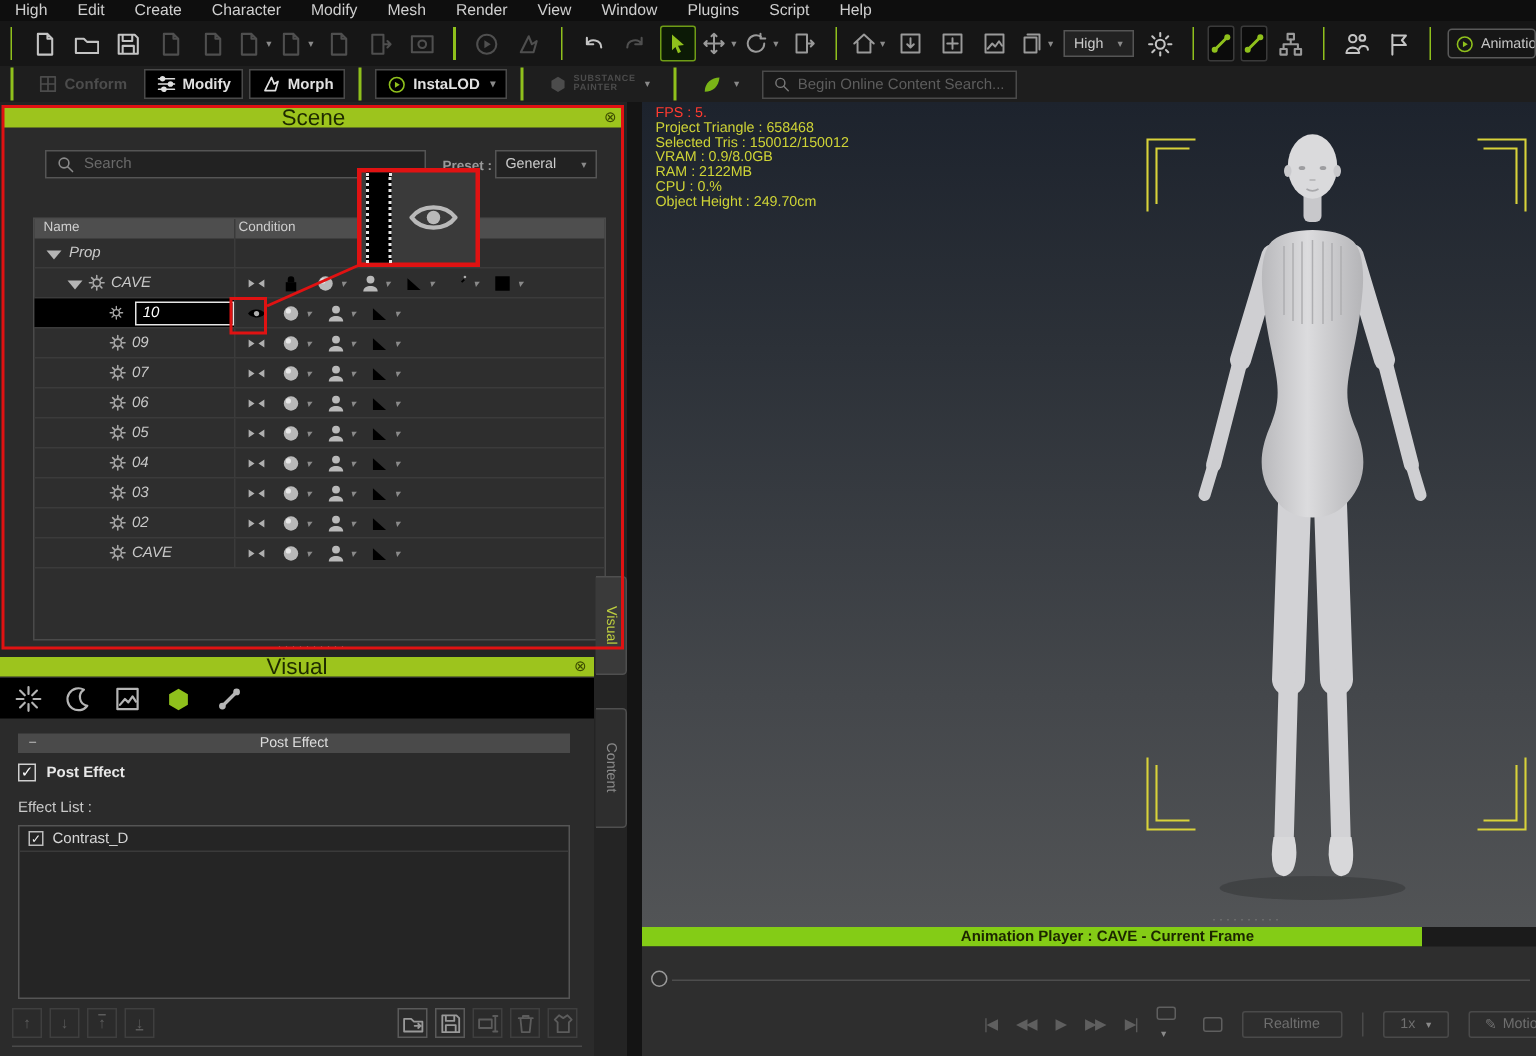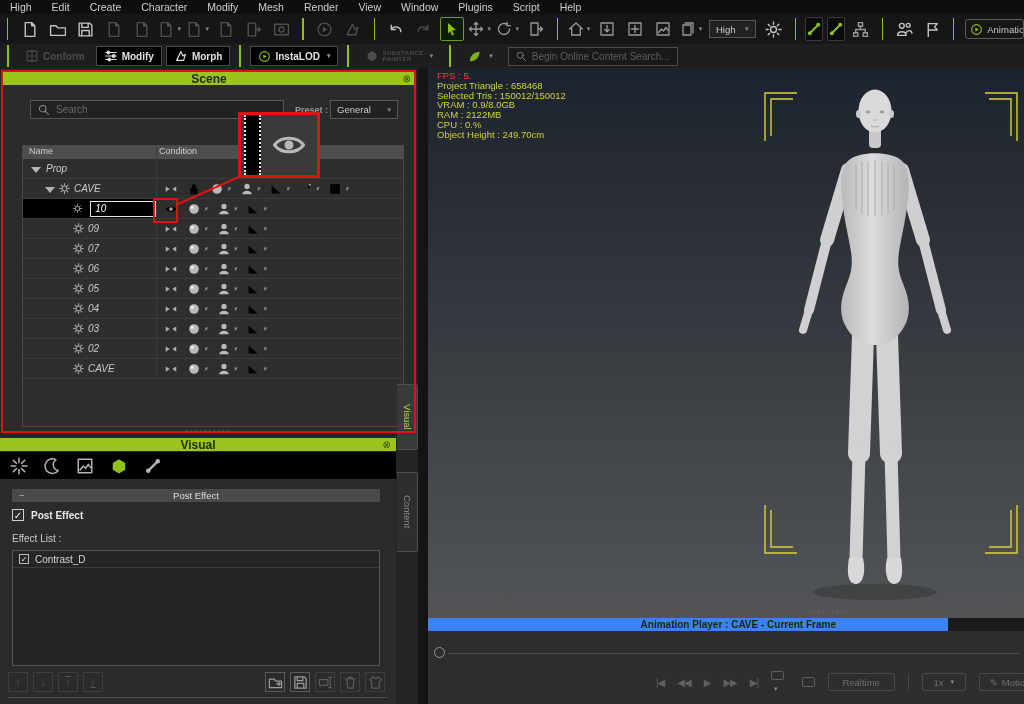--- a/index.html
+++ b/index.html
@@ -39,21 +39,21 @@
   .search-box { width:170px; height:19px; border:1px solid #4a4a4a; background:#191919; display:flex; align-items:center; gap:5px; padding:0 6px; margin-left:6px; }
   .search-box .ph { font-size:10px; color:#5d5d5d; }
   .substance { display:flex; align-items:center; gap:3px; color:#4c4c4c; }
   .substance .txt { font-size:6px; line-height:6px; font-weight:bold; letter-spacing:.5px; }
 
   
   .left-bg { left:0; top:68px; width:418px; height:636px; background:#242424; }
   .gap-col { left:418px; top:68px; width:10px; height:636px; background:#141414; }
 
   .panel-header { height:13px; background:#9dc41d; display:flex; align-items:center; justify-content:center; position:relative; }
-  .panel-header .title { font-size:12px; font-weight:bold; color:#1e2a00; }
+  .panel-header .title { font-size:15px; font-weight:normal; color:#1e2a00; }
   .panel-header .close { position:absolute; right:5px; top:0; font-size:10px; color:#3a4a00; line-height:13px; }
 
   .scene-panel { left:2px; top:72px; width:414px; height:360px; background:#2b2b2b; }
   .scene-search { position:absolute; left:28px; top:28px; width:254px; height:19px; border:1px solid #555; background:#222; display:flex; align-items:center; gap:6px; padding:0 6px; }
   .scene-search .ph { font-size:10px; color:#6a6a6a; }
   .preset-label { position:absolute; left:293px; top:33px; font-size:9px; color:#9a9a9a;font-weight:bold; }
   .preset-dd { position:absolute; left:328px; top:28px; width:68px; height:19px; border:1px solid #555; background:#222; display:flex; align-items:center; justify-content:space-between; padding:0 6px; font-size:9.5px; color:#ccc; }
 
   .scene-table { position:absolute; left:20px; top:73px; width:382px; height:282px; border:1px solid #4a4a4a; background:#2e2e2e; }
   .st-head { height:13px; background:#4e4e4e; display:flex; font-size:9px; color:#cfcfcf; }
@@ -94,21 +94,21 @@
   .side-tab { width:21px; position:absolute; left:397px; display:flex; align-items:center; justify-content:center; writing-mode:vertical-rl; font-size:9.5px; border:1px solid #4f4f4f; border-left:none; border-radius:0 3px 3px 0; }
   .side-tab.active { top:384px; height:66px; background:#3a3a3a; color:#becf3f; }
   .side-tab.inactive { top:472px; height:80px; background:#2e2e2e; color:#8a8a8a; }
 
   
   .viewport { left:428px; top:68px; width:596px; height:550px; background:linear-gradient(#1d232d 0%, #2c3138 30%, #44474b 72%, #525456 100%); overflow:hidden; }
   .stats { position:absolute; left:9px; top:3px; font-size:9.5px; line-height:9.8px; color:#ced336; }
   .stats .red { color:#ff3b30; }
 
   
-  .player-bar { left:428px; top:618px; width:520px; height:13px; background:#3b82f6; display:flex; align-items:center; justify-content:flex-end; padding-right:112px; }
+  .player-bar { left:428px; top:618px; width:520px; height:13px; background:#84cc16; display:flex; align-items:center; justify-content:flex-end; padding-right:112px; }
   .player-bar .title { font-size:10px; font-weight:bold; color:#1c2600; }
   .bottom-strip { left:428px; top:631px; width:596px; height:73px; background:#2e2e2e; }
   .tl-line { position:absolute; left:20px; top:22px; width:572px; height:1px; background:#4d4d4d; }
   .tl-knob { position:absolute; left:6px; top:16px; width:11px; height:11px; border:1.5px solid #999; border-radius:50%; background:#2e2e2e; }
   .controls { position:absolute; left:228px; top:40px; display:flex; align-items:center; gap:13px; color:#5f5f5f; font-size:10px; }
   .pc { letter-spacing:-1px; white-space:nowrap; }
   .loop-ic { width:13px; height:9px; border:1px solid #5f5f5f; border-radius:2px; display:inline-block; }
   .bub-ic { width:13px; height:10px; border:1px solid #5f5f5f; border-radius:2px; display:inline-block; }
   .ctl-btn { height:18px; border:1px solid #4a4a4a; border-radius:2px; display:flex; align-items:center; justify-content:center; gap:4px; color:#6f6f6f; font-size:9.5px; padding:0 10px; }
   .vsep { width:1px; height:16px; background:#4a4a4a; }

